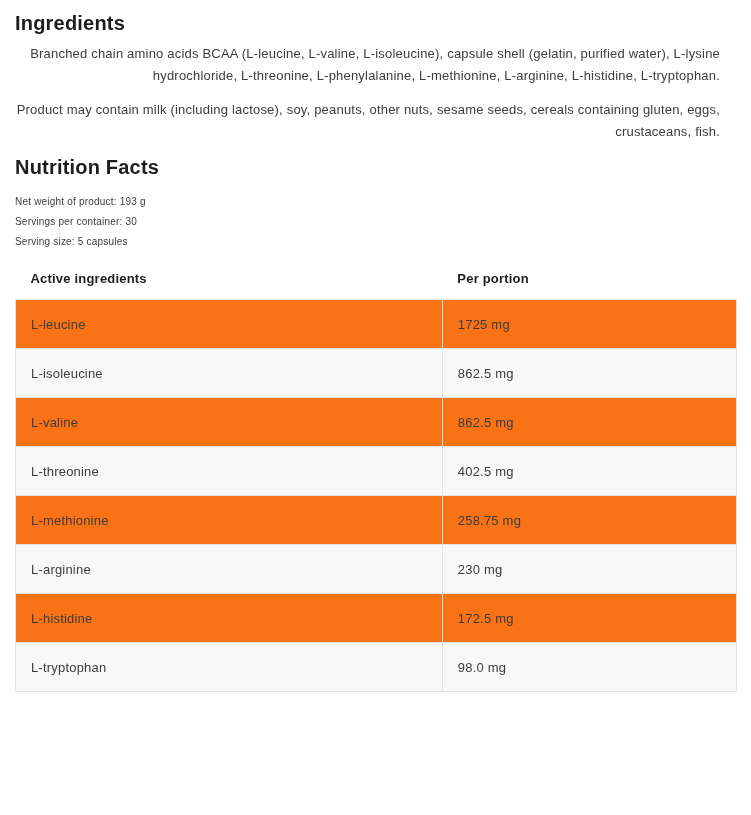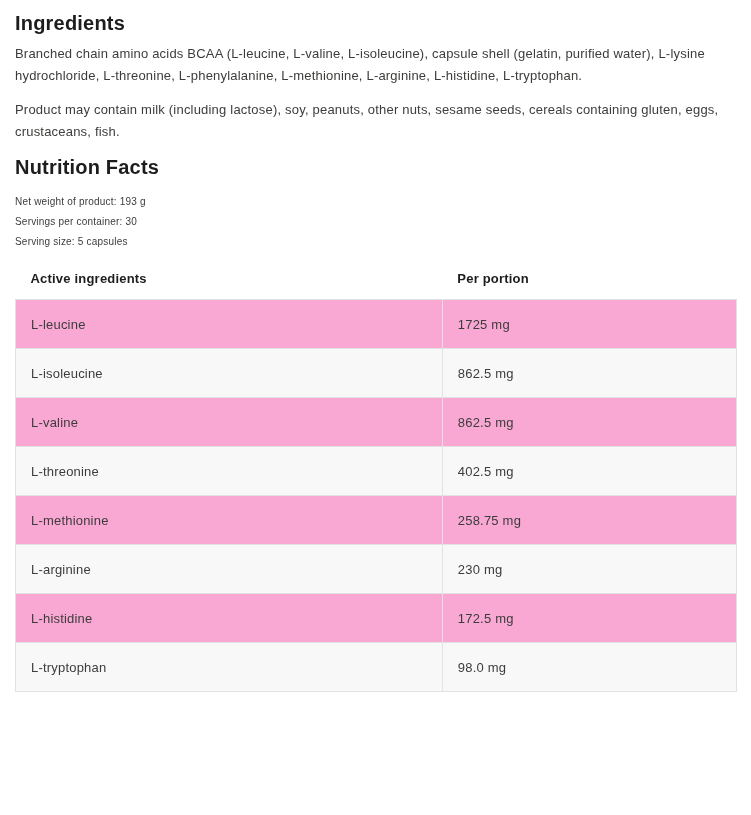--- a/index.html
+++ b/index.html
@@ -31,20 +31,21 @@
   .title-ingredients { margin: 1px 0 6px 0; }
   .title-nutrition  { margin: 11px 0 13px 0; }
 
   .body-text {
     font-size: 13px;
     line-height: 22px;
     letter-spacing: 0.2px;
     color: var(--body-text-color);
     margin: 8px 0 12px 0;
     max-width: 705px;
+    text-align: right;
   }
 
   .meta-line {
     font-size: 10px;
     line-height: 20px;
     letter-spacing: 0.2px;
     color: var(--body-text-color);
     margin: 0;
   }
 
@@ -67,21 +68,21 @@
     background: var(--page-bg);
   }
   .nutrition-table td {
     border: 1px solid var(--border-color);
     font-size: 13px;
     letter-spacing: 0.2px;
     color: var(--body-text-color);
     padding: 0 15px;
     height: 49px;
     vertical-align: middle;
-    background: #f9a8d4;
+    background: #f97316;
   }
   .nutrition-table tbody tr:nth-child(even) td { background: var(--stripe-color); }
 </style>
 </head>
 <body>
 
 <div class="container">
 
   <section>
     <h2 class="section-title title-ingredients">Ingredients</h2>

